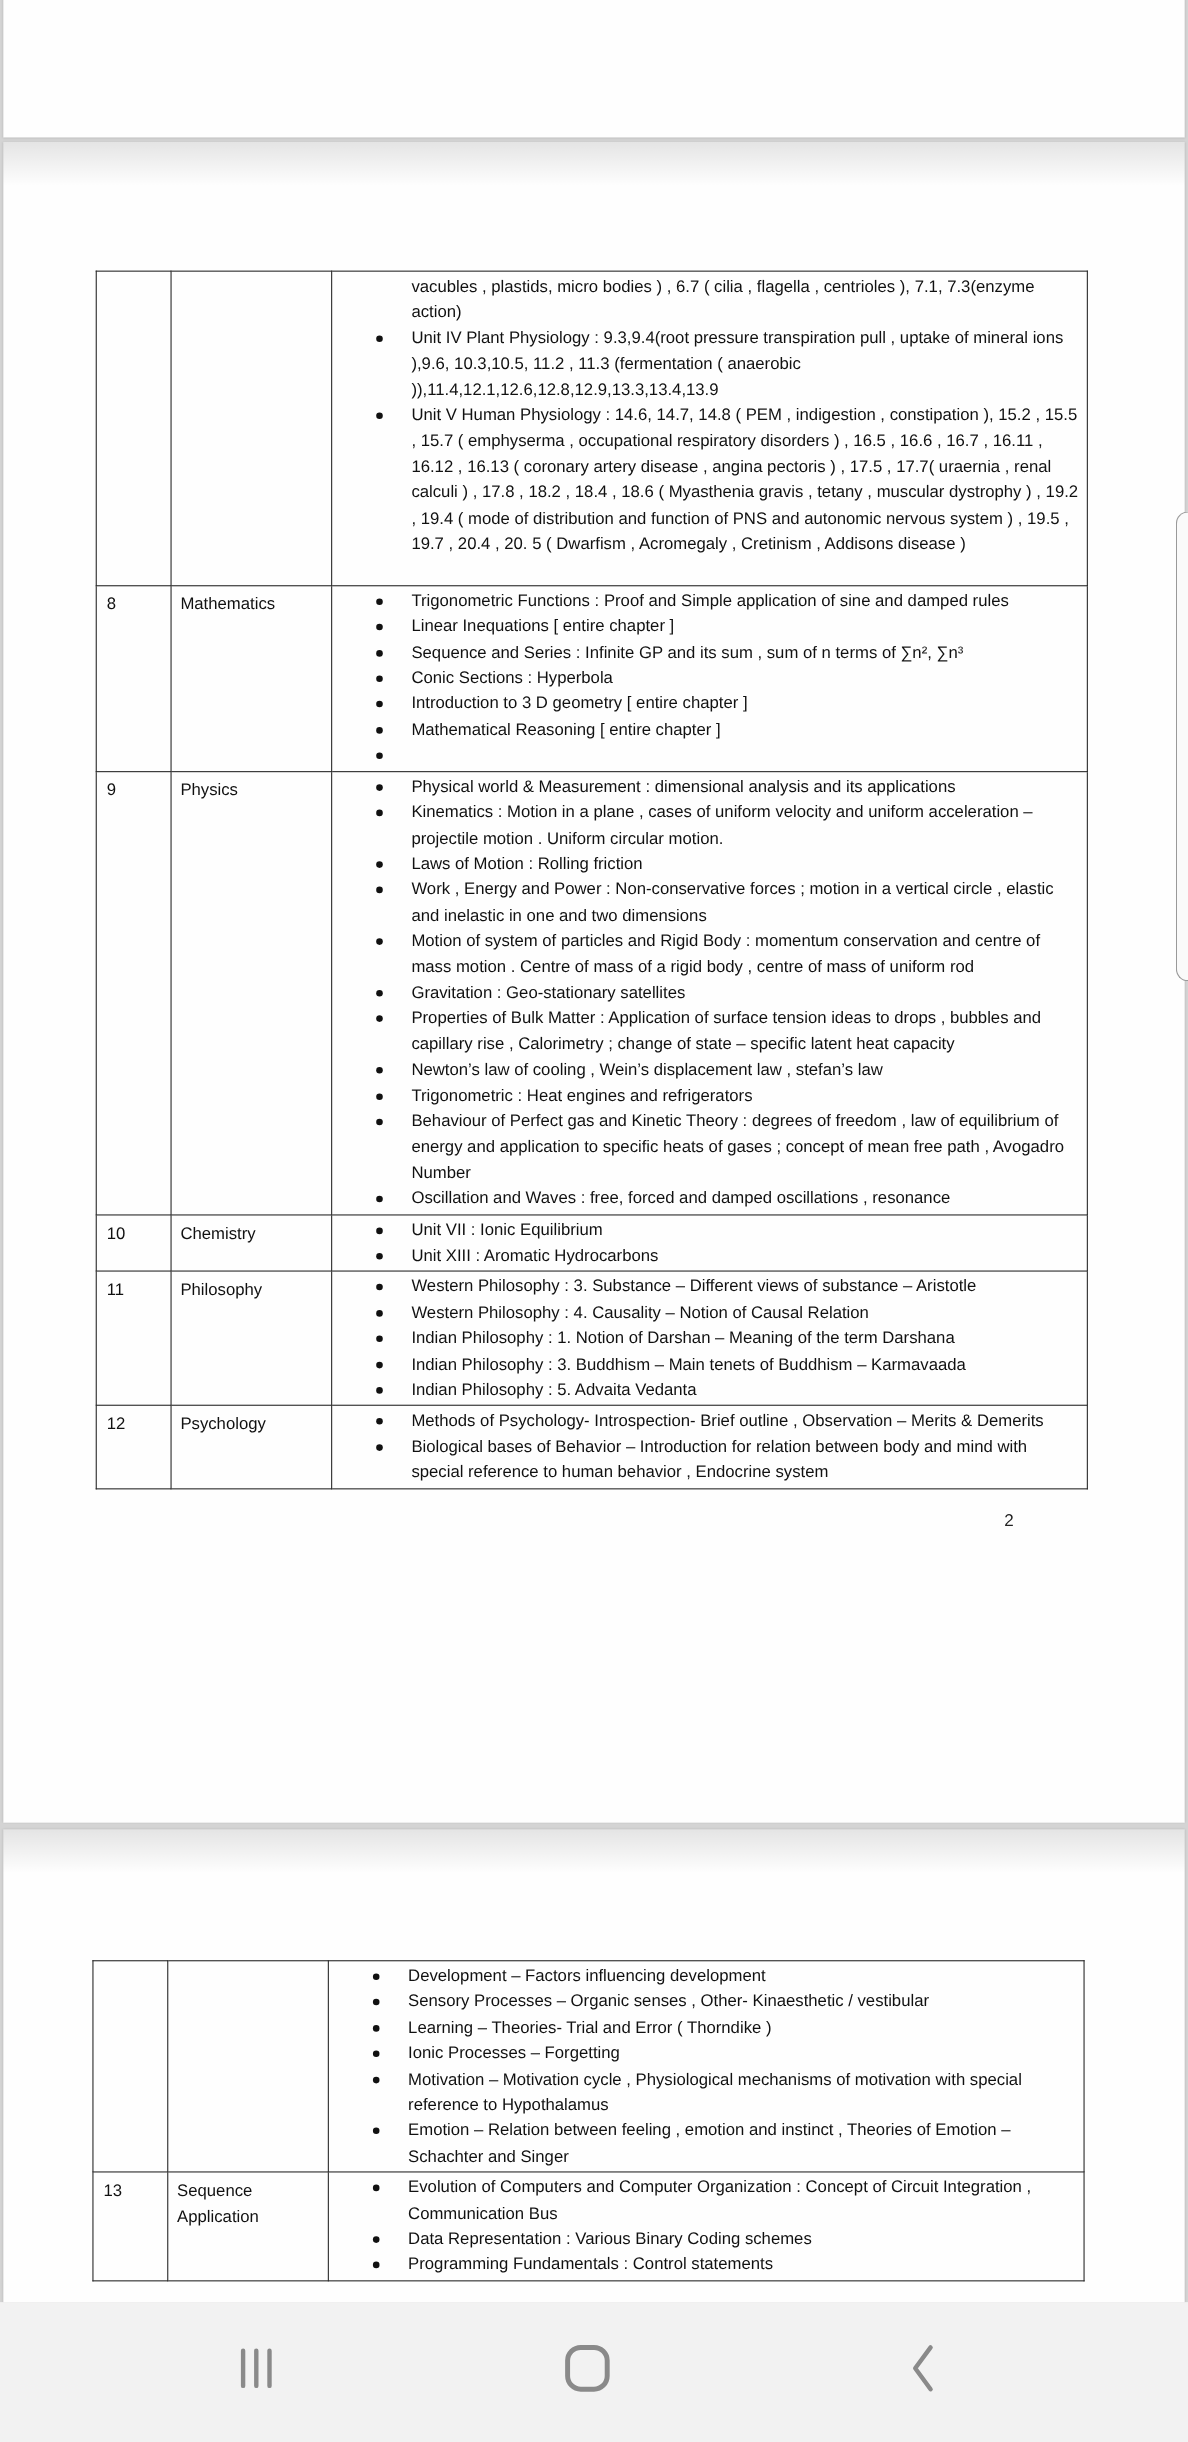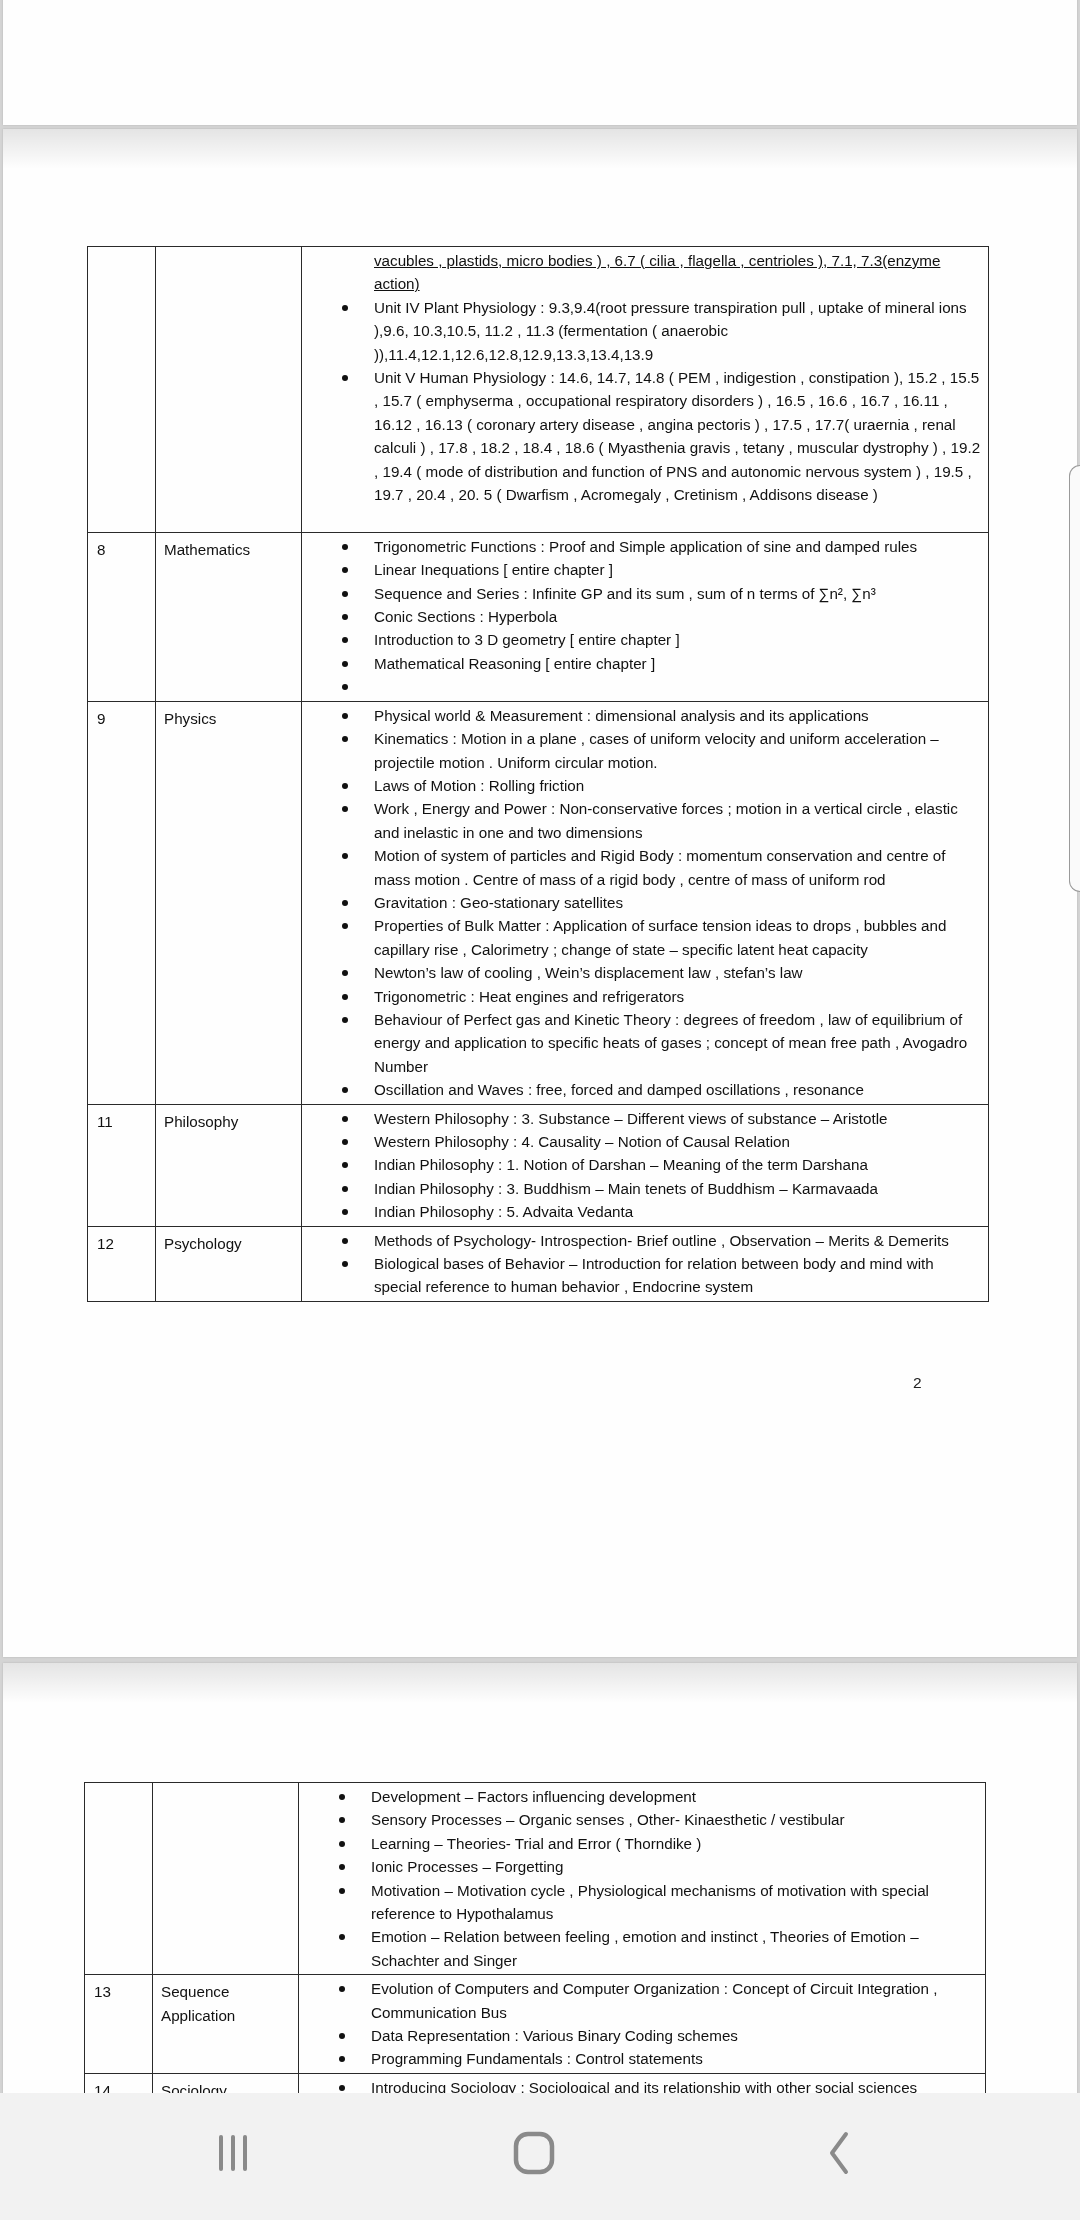--- a/index.html
+++ b/index.html
@@ -26,21 +26,21 @@
     }
     table.syl td { border: 1.5px solid #2a2a2a; vertical-align: top; padding: 0; }
     table.syl td.num { width: 58px; padding: 5px 0 0 9px; }
     table.syl td.subj { width: 137px; padding: 5px 0 0 8px; margin-left: 47px; }
     table.syl td.topics { padding: 2px 6px 2px 0; }
     ul.tl { list-style: none; margin: 0; padding: 0; }
     ul.tl li { position: relative; padding-left: 72px; min-height: 23.4px; }
     ul.tl li .bullet {
       position: absolute; left: 40px; top: 9px; width: 6px; height: 6px; border-radius: 50%; background: #111;
     }
-    ul.tl li.cont { padding-left: 72px; text-decoration: underline; }
+    ul.tl li.cont { padding-left: 72px; }
     .t1 { left: 84px; top: 117px; width: 902px; }
     .t2 { left: 81px; top: 119px; width: 902px; }
     .page-number { position: absolute; left: 910px; top: 326px; font-size: 15.5px; color: #222; }
     .scroll-handle {
       position: absolute; right: 0; top: 465px; width: 10px; height: 425px;
       background: #fafafa; border: 1.5px solid #9a9a9a; border-right: none;
       border-radius: 12px 0 0 12px;
     }
     .navbar {
       position: absolute; left: 0; top: 2093px; width: 1080px; height: 127px; background: #f2f2f2;
@@ -100,20 +100,30 @@
                 <li><span class="bullet"></span><span>Gravitation : Geo-stationary satellites</span></li>
                 <li><span class="bullet"></span><span>Properties of Bulk Matter : Application of surface tension ideas to drops , bubbles and capillary rise , Calorimetry ; change of state – specific latent heat capacity</span></li>
                 <li><span class="bullet"></span><span>Newton’s law of cooling , Wein’s displacement law , stefan’s law</span></li>
                 <li><span class="bullet"></span><span>Trigonometric : Heat engines and refrigerators</span></li>
                 <li><span class="bullet"></span><span>Behaviour of Perfect gas and Kinetic Theory : degrees of freedom , law of equilibrium of energy and application to specific heats of gases ; concept of mean free path , Avogadro Number</span></li>
                 <li><span class="bullet"></span><span>Oscillation and Waves : free, forced  and damped oscillations , resonance</span></li>
               </ul>
             </td>
           </tr>
           <tr>
+            <td class="num">10</td>
+            <td class="subj">Chemistry</td>
+            <td class="topics">
+              <ul class="tl">
+                <li><span class="bullet"></span><span>Unit VII : Ionic Equilibrium</span></li>
+                <li><span class="bullet"></span><span>Unit XIII : Aromatic Hydrocarbons</span></li>
+              </ul>
+            </td>
+          </tr>
+          <tr>
             <td class="num">11</td>
             <td class="subj">Philosophy</td>
             <td class="topics">
               <ul class="tl">
                 <li><span class="bullet"></span><span>Western Philosophy : 3. Substance – Different views of substance – Aristotle</span></li>
                 <li><span class="bullet"></span><span>Western Philosophy : 4. Causality – Notion of Causal Relation</span></li>
                 <li><span class="bullet"></span><span>Indian Philosophy : 1. Notion of Darshan – Meaning of the term Darshana</span></li>
                 <li><span class="bullet"></span><span> Indian Philosophy : 3. Buddhism – Main tenets of Buddhism – Karmavaada</span></li>
                 <li><span class="bullet"></span><span>Indian Philosophy : 5. Advaita Vedanta</span></li>
               </ul>
@@ -153,29 +163,20 @@
             </td>
           </tr>
           <tr>
             <td class="num">13</td>
             <td class="subj">Sequence Application</td>
             <td class="topics">
               <ul class="tl">
                 <li><span class="bullet"></span><span>Evolution of Computers and Computer Organization : Concept of Circuit Integration , Communication Bus</span></li>
                 <li><span class="bullet"></span><span>Data Representation : Various Binary Coding schemes</span></li>
                 <li><span class="bullet"></span><span>Programming Fundamentals : Control statements</span></li>
-              </ul>
-            </td>
-          </tr>
-          <tr>
-            <td class="num">14</td>
-            <td class="subj">Sociology</td>
-            <td class="topics">
-              <ul class="tl">
-                <li><span class="bullet"></span><span>Introducing Sociology : Sociological and its relationship with other social sciences</span></li>
               </ul>
             </td>
           </tr>
         </tbody>
     </table>
   </div>
 
   <div class="scroll-handle"></div>
 </div>
 

